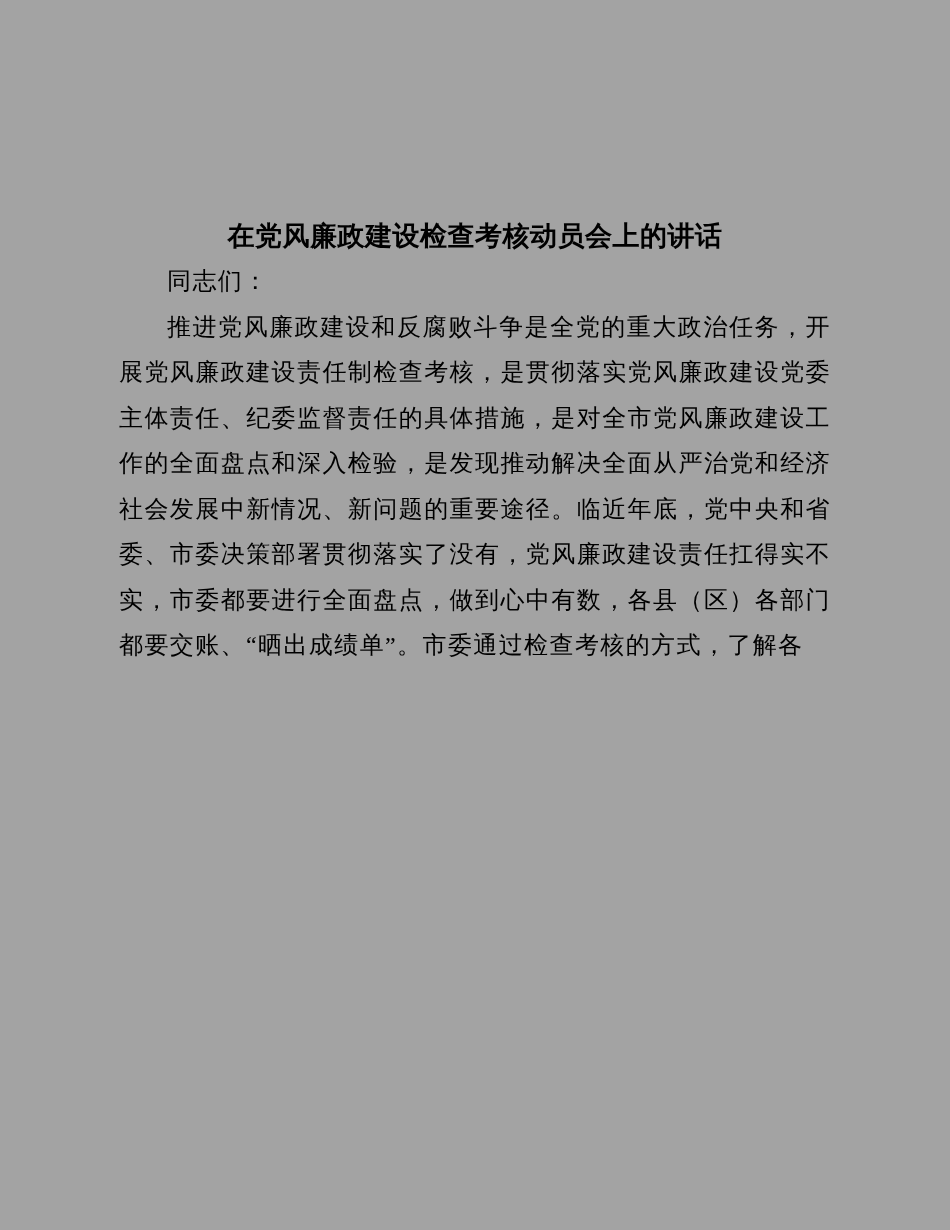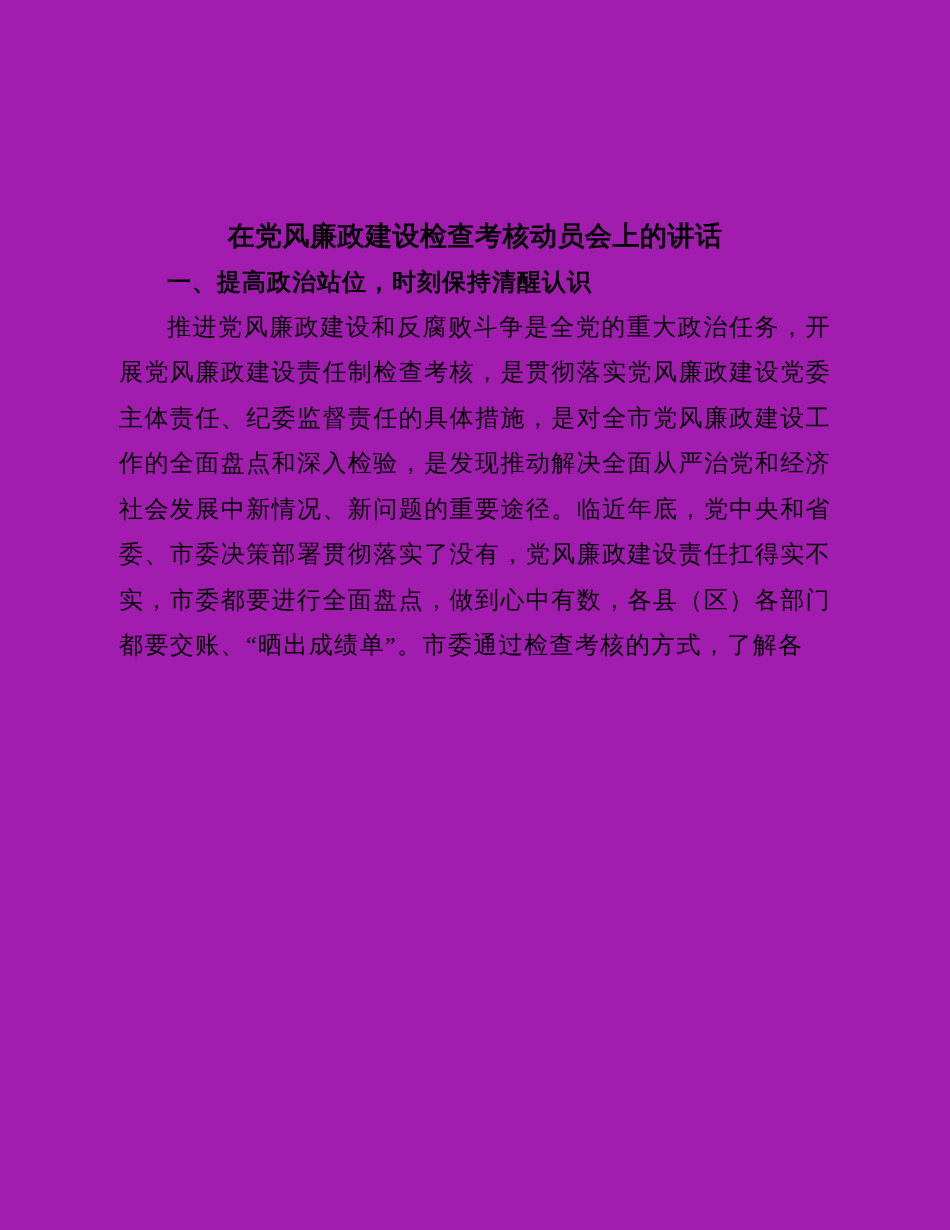--- a/index.html
+++ b/index.html
@@ -10,21 +10,21 @@
   body {
     width: 950px;
     height: 1230px;
     overflow: hidden;
   }
   .doc-page {
     box-sizing: border-box;
     width: 950px;
     height: 1230px;
     padding: 213px 119px 0 119px;
-    background: #a21caf;
+    background: #a3a3a3;
     color: #000000;
     font-family: "Liberation Serif", "DejaVu Serif", serif;
   }
   .doc-title {
     margin: 0;
     font-size: 27px;
     line-height: 46px;
     font-weight: bold;
     text-align: center;
     letter-spacing: 0.5px;
@@ -47,18 +47,18 @@
     font-family: "Liberation Sans", "DejaVu Sans", sans-serif;
     letter-spacing: 1px;
   }
 </style>
 </head>
 <body>
 
 <div class="doc-page">
   <h1 class="doc-title">在党风廉政建设检查考核动员会上的讲话</h1>
 
+  <p class="para salutation">同志们：</p>
 
 
-  <h2 class="para heading">一、提高政治站位，时刻保持清醒认识</h2>
 
   <p class="para body">推进党风廉政建设和反腐败斗争是全党的重大政治任务，开展党风廉政建设责任制检查考核，是贯彻落实党风廉政建设党委主体责任、纪委监督责任的具体措施，是对全市党风廉政建设工作的全面盘点和深入检验，是发现推动解决全面从严治党和经济社会发展中新情况、新问题的重要途径。临近年底，党中央和省委、市委决策部署贯彻落实了没有，党风廉政建设责任扛得实不实，市委都要进行全面盘点，做到心中有数，各县（区）各部门都要交账、“晒出成绩单”。市委通过检查考核的方式，了解各</p>
 </div>
 
 </body></html>

